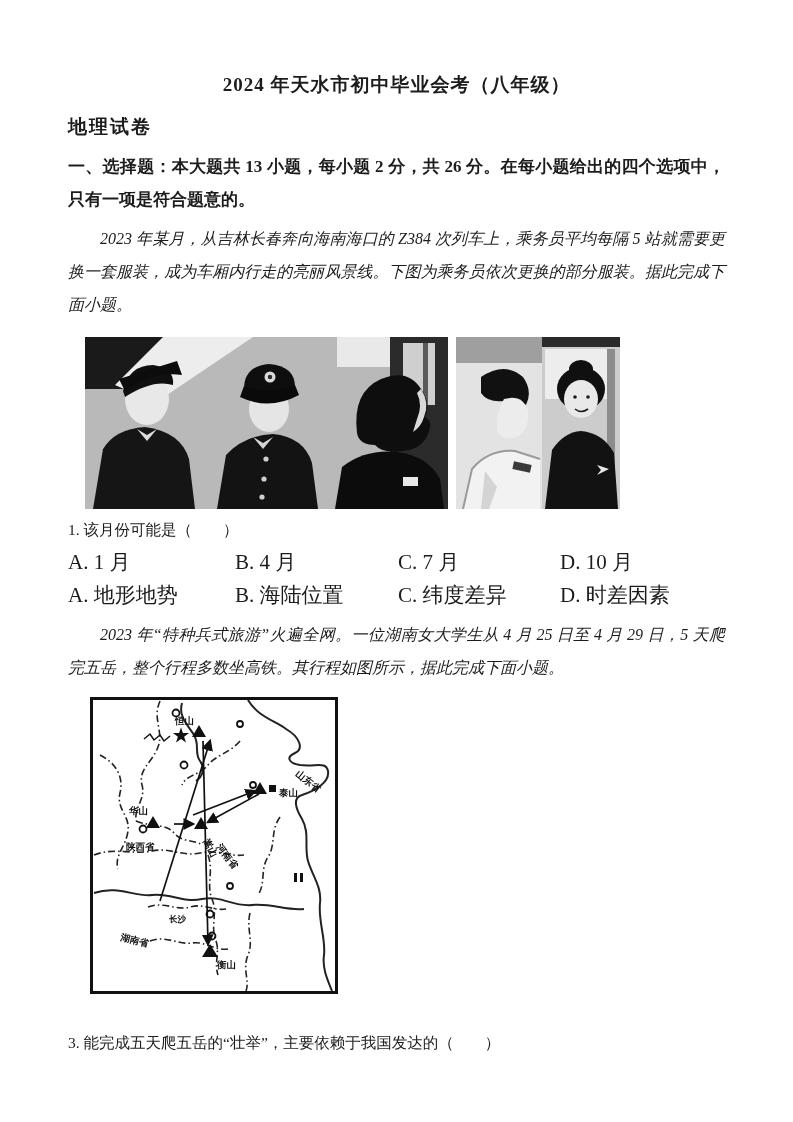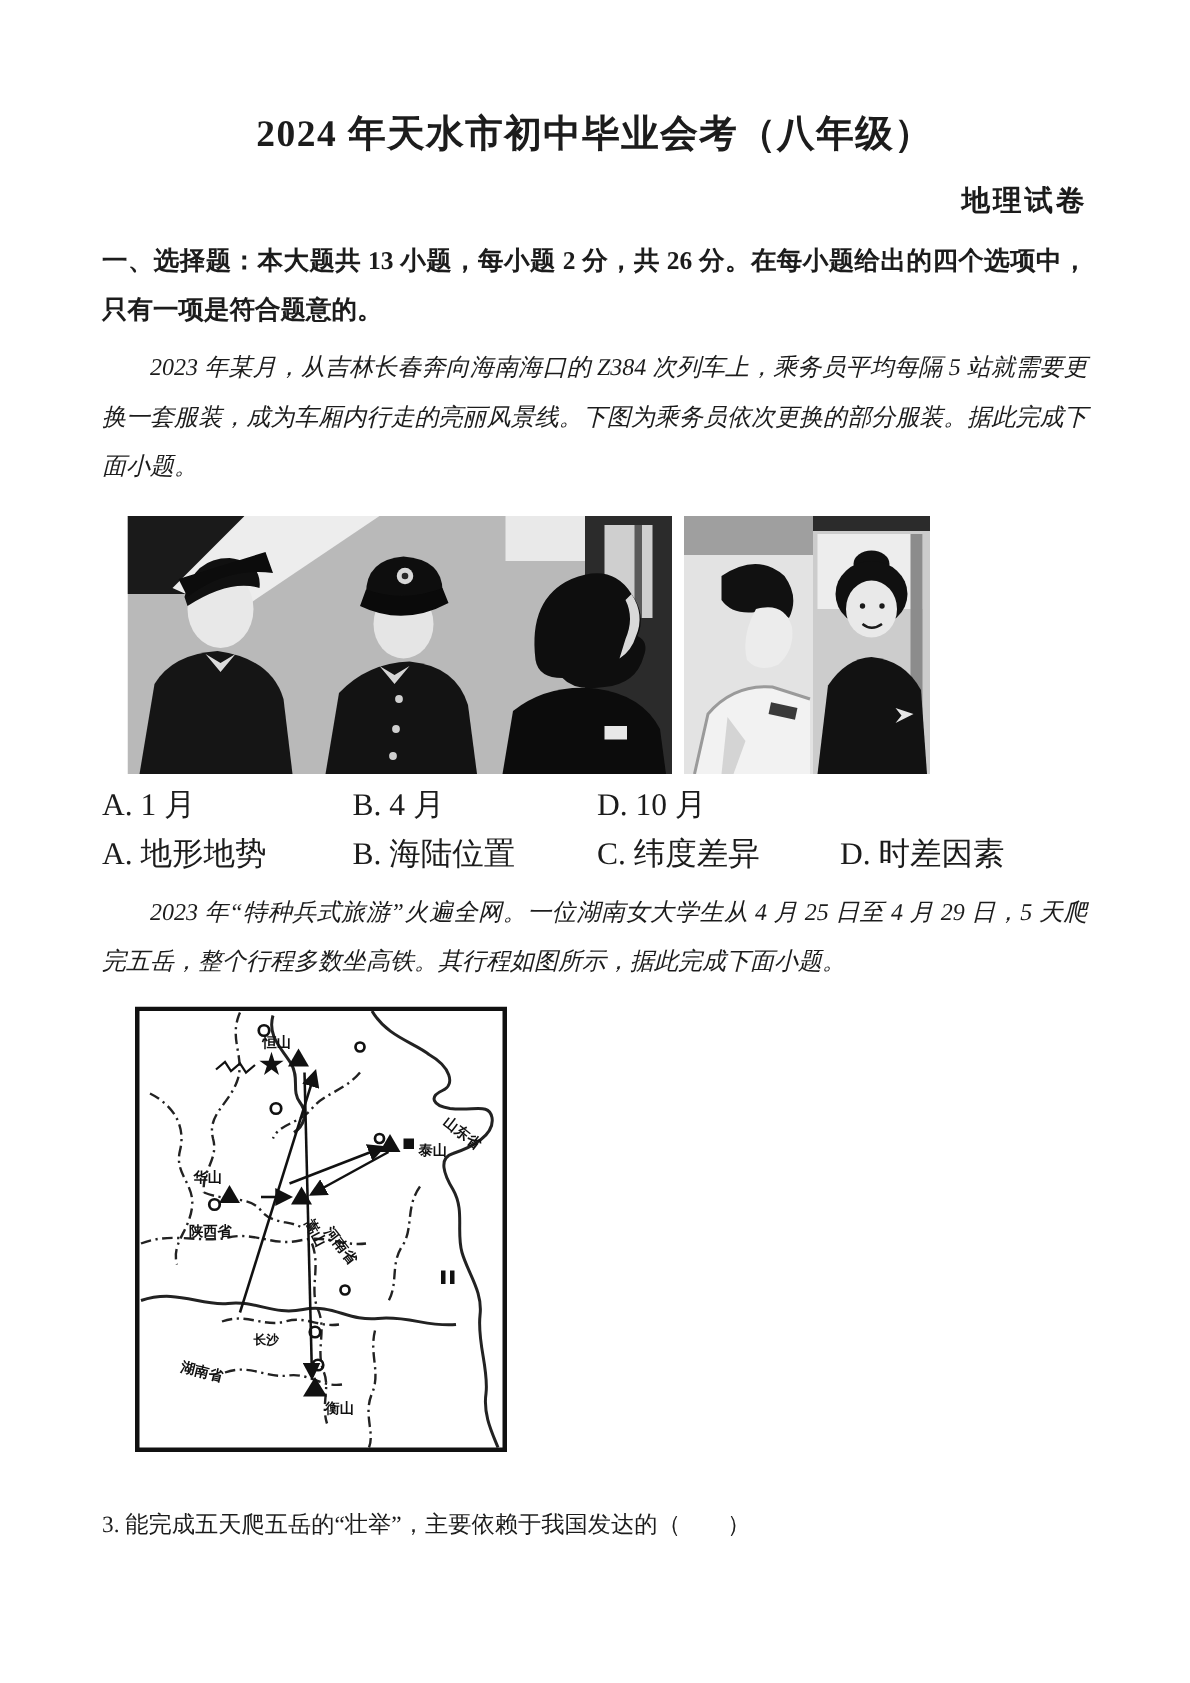--- a/index.html
+++ b/index.html
@@ -3,25 +3,25 @@
 <meta charset="utf-8">
 <style>
   html,body{margin:0;padding:0;background:#ffffff;}
   body{
     width:793px;height:1122px;overflow:hidden;
     font-family:"Liberation Serif","DejaVu Serif",serif;
     color:#1c1c1c;
   }
   .page{padding:72px 68px 0 68px;box-sizing:border-box;width:793px;}
   .title{
-    font-size:25px;font-weight:bold;text-align:center;margin:0 0 16px 0;
+    font-size:19px;font-weight:bold;text-align:center;margin:0 0 16px 0;
     letter-spacing:1px;
   }
   .subtitle{
-    font-size:19px;font-weight:bold;text-align:right;margin:0 0 10px 0;
+    font-size:19px;font-weight:bold;text-align:left;margin:0 0 10px 0;
     letter-spacing:2px;
   }
   .section-head{
     font-size:17px;font-weight:bold;line-height:33px;margin:0;
     text-align:justify;
   }
   .passage{
     font-size:16px;font-style:italic;line-height:33px;margin:6px 0 0 0;
     text-indent:2em;text-align:justify;
   }
@@ -118,23 +118,25 @@
           <circle cx="490" cy="60" r="1.8" fill="#1a1a1a"></circle>
           <circle cx="503" cy="60" r="1.8" fill="#1a1a1a"></circle>
           <path d="M490,72 Q496,77 503,72" fill="none" stroke="#1a1a1a" stroke-width="1.6"></path>
           <path d="M460,172 L467,113 Q479,95 496,94 Q518,96 529,116 L533,172 Z" fill="#121212"></path>
           <path d="M512,128 L524,132 L512,138 L516,133 Z" fill="#e6e6e6"></path>
         </g>
       </g>
     </svg>
   </div>
 
+  <p class="qline"><span>1.</span> <span>该月份可能是（　　）</span></p>
   <div class="opts">
     <span>A. 1 月</span>
     <span>B. 4 月</span>
+    <span>C. 7 月</span>
     <span>D. 10 月</span>
   </div>
 
   <div class="opts">
     <span>A. 地形地势</span>
     <span>B. 海陆位置</span>
     <span>C. 纬度差异</span>
     <span>D. 时差因素</span>
   </div>
 

